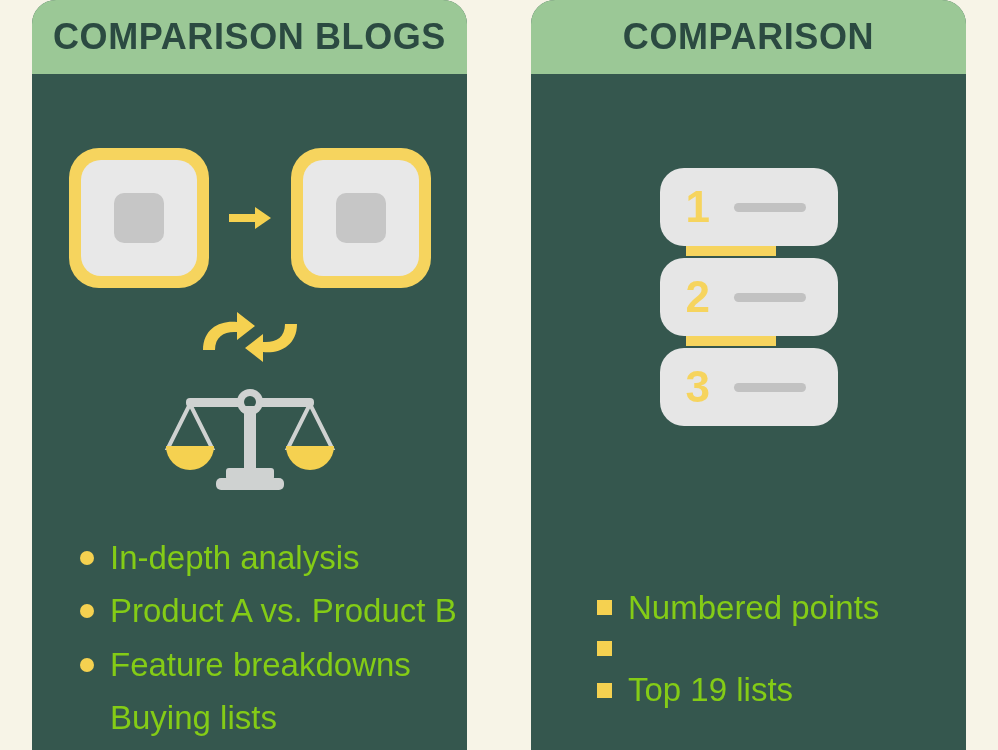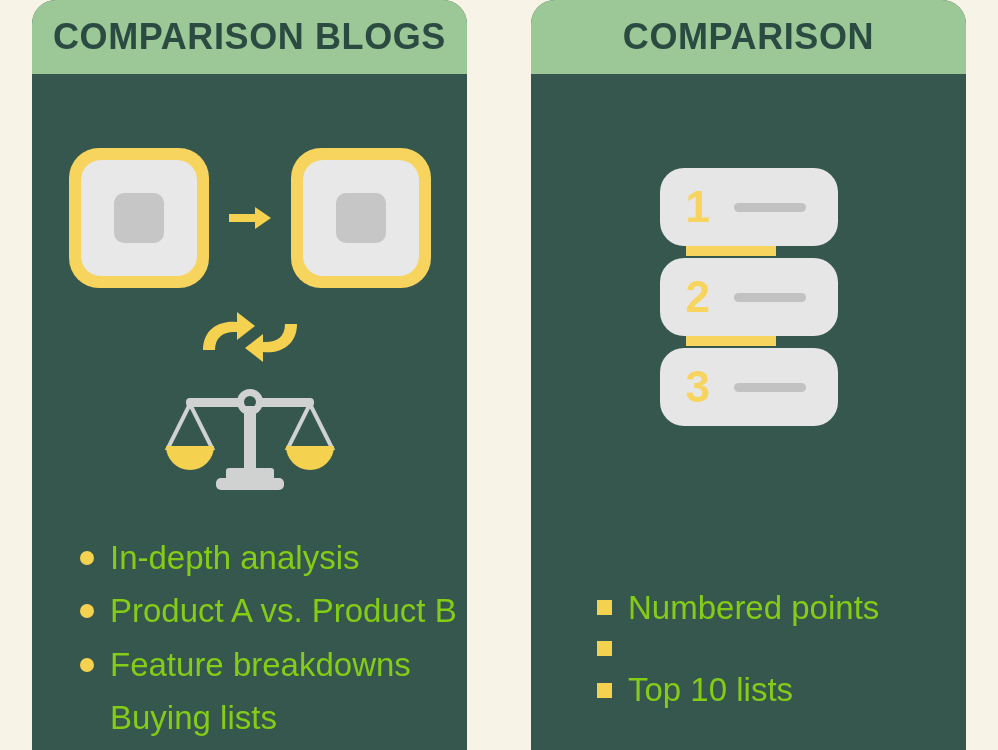--- a/index.html
+++ b/index.html
@@ -329,19 +329,19 @@
       <ul class="bullets right" style="list-style:none;margin:0;padding:0;">
         <li class="bullet-item">
           <span class="square"></span>
           <span class="bullet-text">Numbered points</span>
         </li>
         <li class="bullet-item">
           <span class="square"></span>
         </li>
         <li class="bullet-item">
           <span class="square"></span>
-          <span class="bullet-text">Top 10 lists</span>
+          <span class="bullet-text">Top 19 lists</span>
         </li>
       </ul>
     </div>
   </section>
 
 </div>
 
 </body></html>

